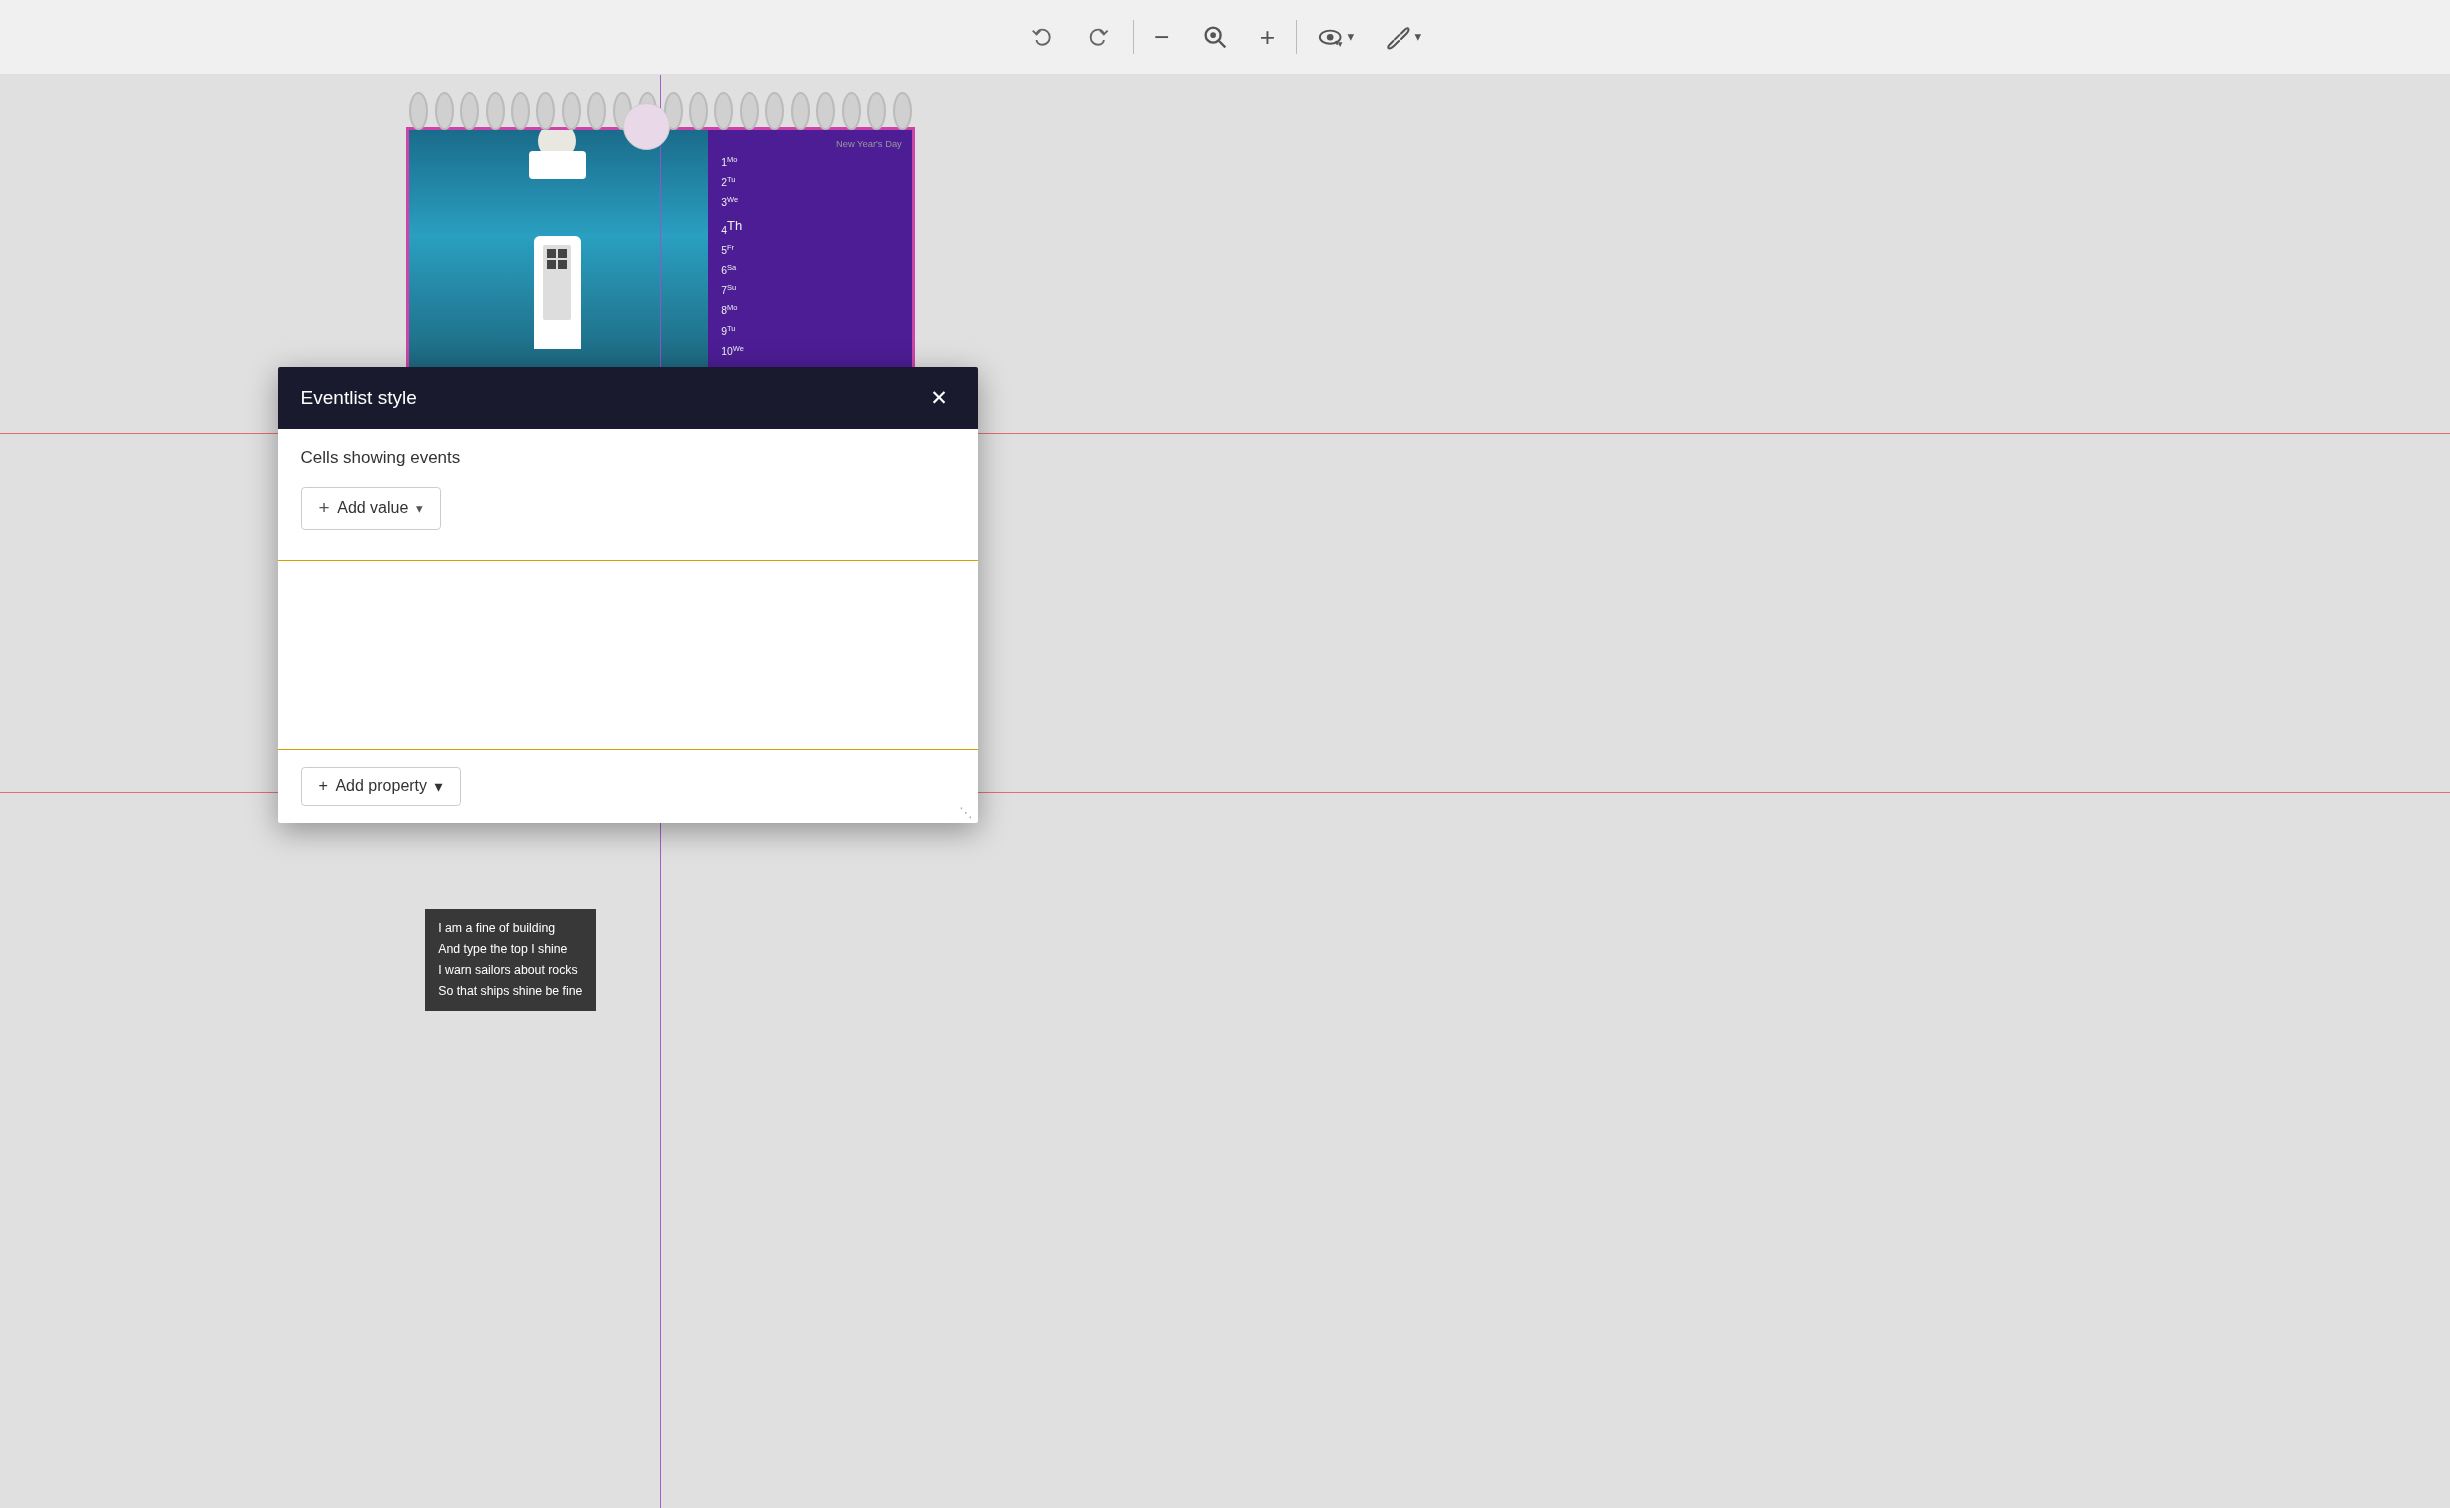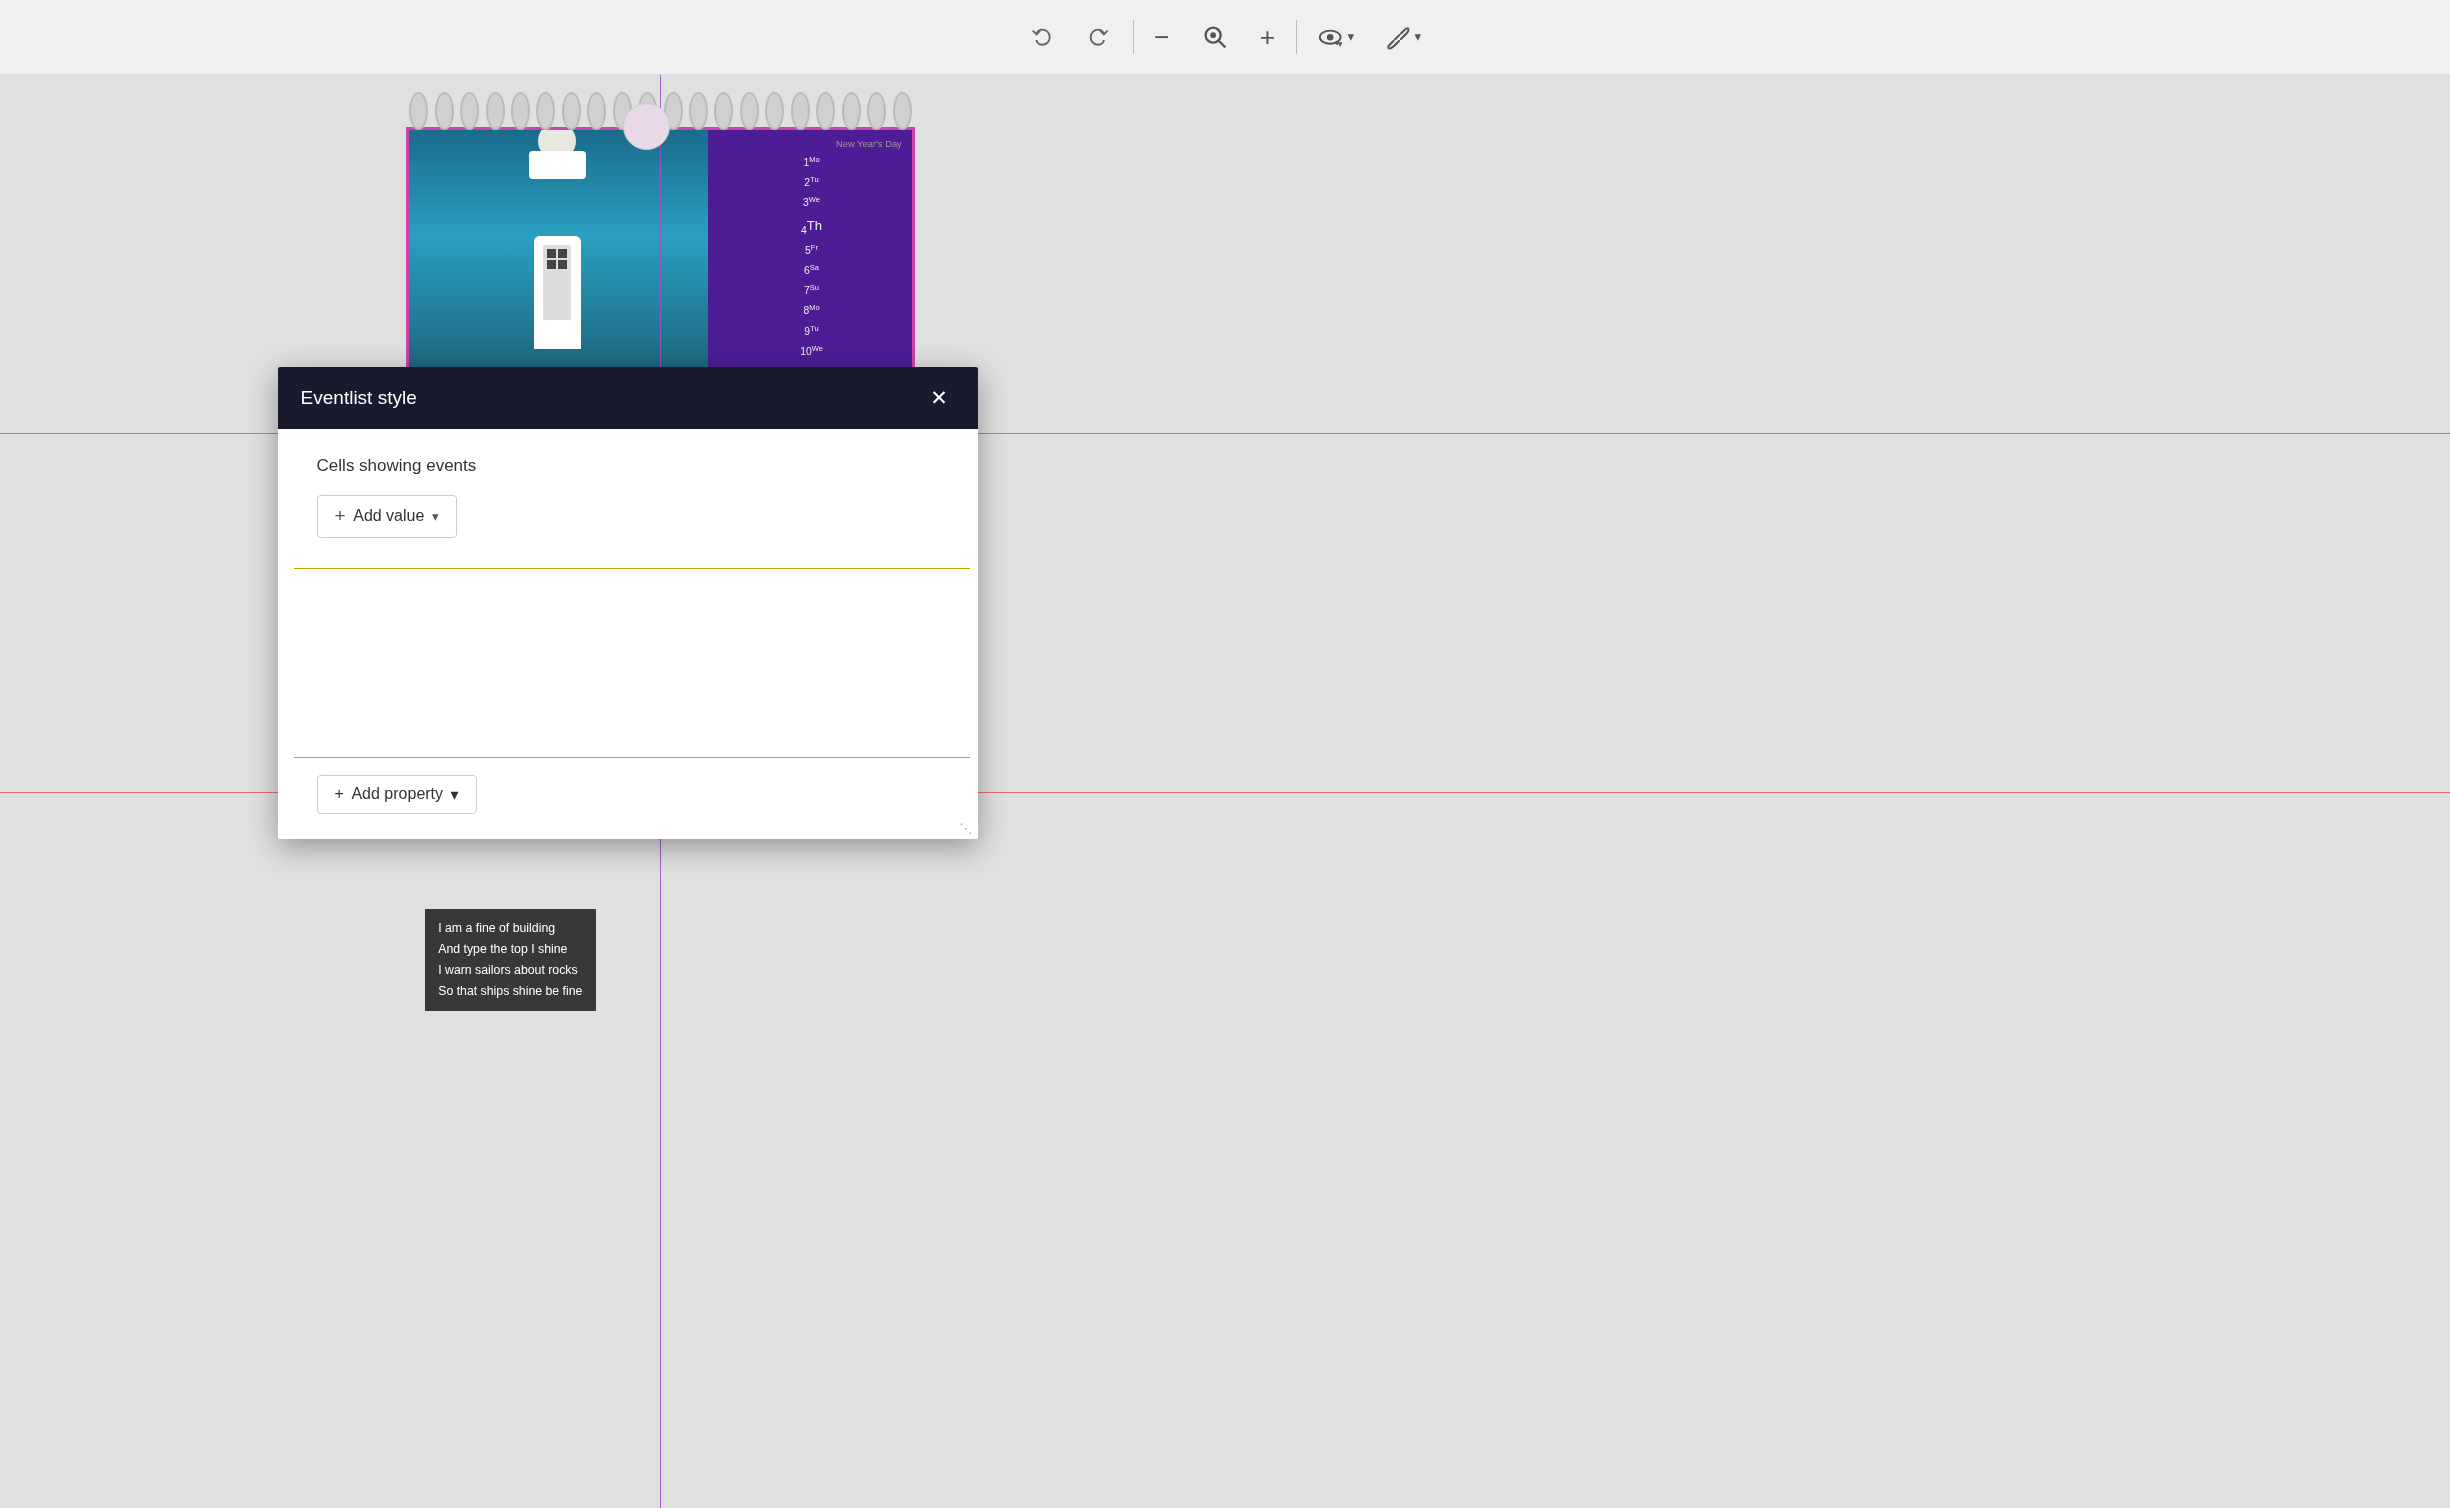--- a/index.html
+++ b/index.html
@@ -141,21 +141,21 @@
       top: 52px;
       left: 302px;
       right: 0;
       height: 273px;
       background: #4c1d95;
       color: white;
       padding: 11.3px 13.2px;
     }
     .cal-date-row {
       display: flex;
-      justify-content: center;
+      justify-content: flex-start;
       font-size: 10.4px;
       line-height: 1.8;
       color: #eee;
     }
 
     
     .cal-bottom {
       position: absolute;
       top: 325px;
       left: 0;
@@ -270,22 +270,21 @@
       background: none;
       border: none;
       color: white;
       font-size: 21px;
       cursor: pointer;
       padding: 1.9px 7.5px;
       border-radius: 2.8px;
     }
 
     .dialog-body {
-      padding: 8px;
-      margin-left: 8px;
+      padding: 0;
     }
     .dialog-section {
       padding: 19px 22.6px 15px;
       border-bottom: 1.9px solid #d4a000;
     }
     .dialog-section-label {
       font-size: 17px;
       color: #333;
       font-weight: 400;
     }

